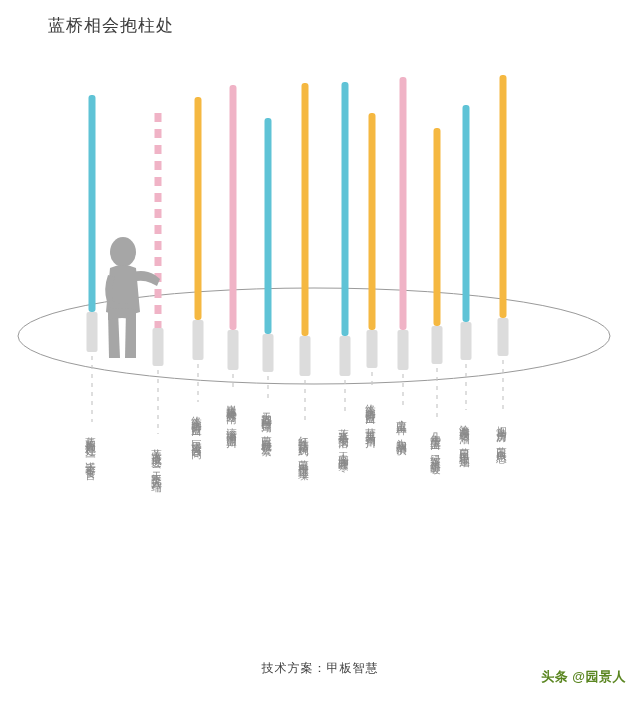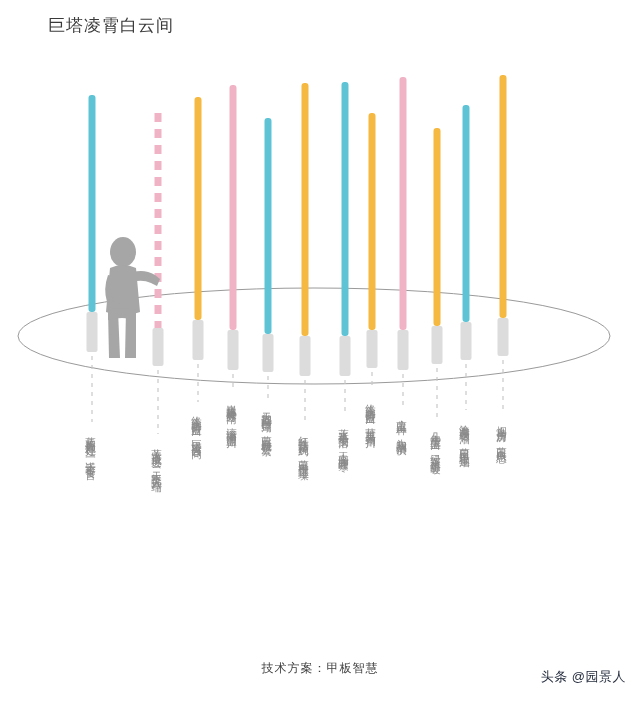--- a/index.html
+++ b/index.html
@@ -36,30 +36,31 @@
   }
 
   
   .caption{
     position:absolute;left:50%;transform:translateX(-50%);
     top:660px;font-size:12px;color:#3f3f3f;letter-spacing:1px;
     white-space:nowrap;
   }
   .watermark{
     position:absolute;right:14px;top:668px;
-    font-size:13px;color:#0f172a;opacity:.92;white-space:nowrap;
+    font-size:13px;color:#4d7c0f;opacity:.92;white-space:nowrap;
     letter-spacing:.5px;
+    font-weight:bold;
   }
 </style>
 </head>
 <body>
 
 <div id="stage">
 
-  <div class="title">巨塔凌霄白云间</div>
+  <div class="title">蓝桥相会抱柱处</div>
 
   <svg class="scene" viewBox="0 0 640 702">
     <g id="ellipse-layer">
       <ellipse cx="314" cy="336" rx="296" ry="48" fill="none" stroke="#9a9a9a" stroke-width="1"></ellipse>
     </g>
     <g id="leader-layer">
         <line x1="92" y1="356" x2="92" y2="422" stroke="#c9c9c9" stroke-width="1.2" stroke-dasharray="4 5"></line>
         <line x1="158" y1="370" x2="158" y2="434" stroke="#c9c9c9" stroke-width="1.2" stroke-dasharray="4 5"></line>
         <line x1="198" y1="364" x2="198" y2="402" stroke="#c9c9c9" stroke-width="1.2" stroke-dasharray="4 5"></line>
         <line x1="233" y1="374" x2="233" y2="390" stroke="#c9c9c9" stroke-width="1.2" stroke-dasharray="4 5"></line>

